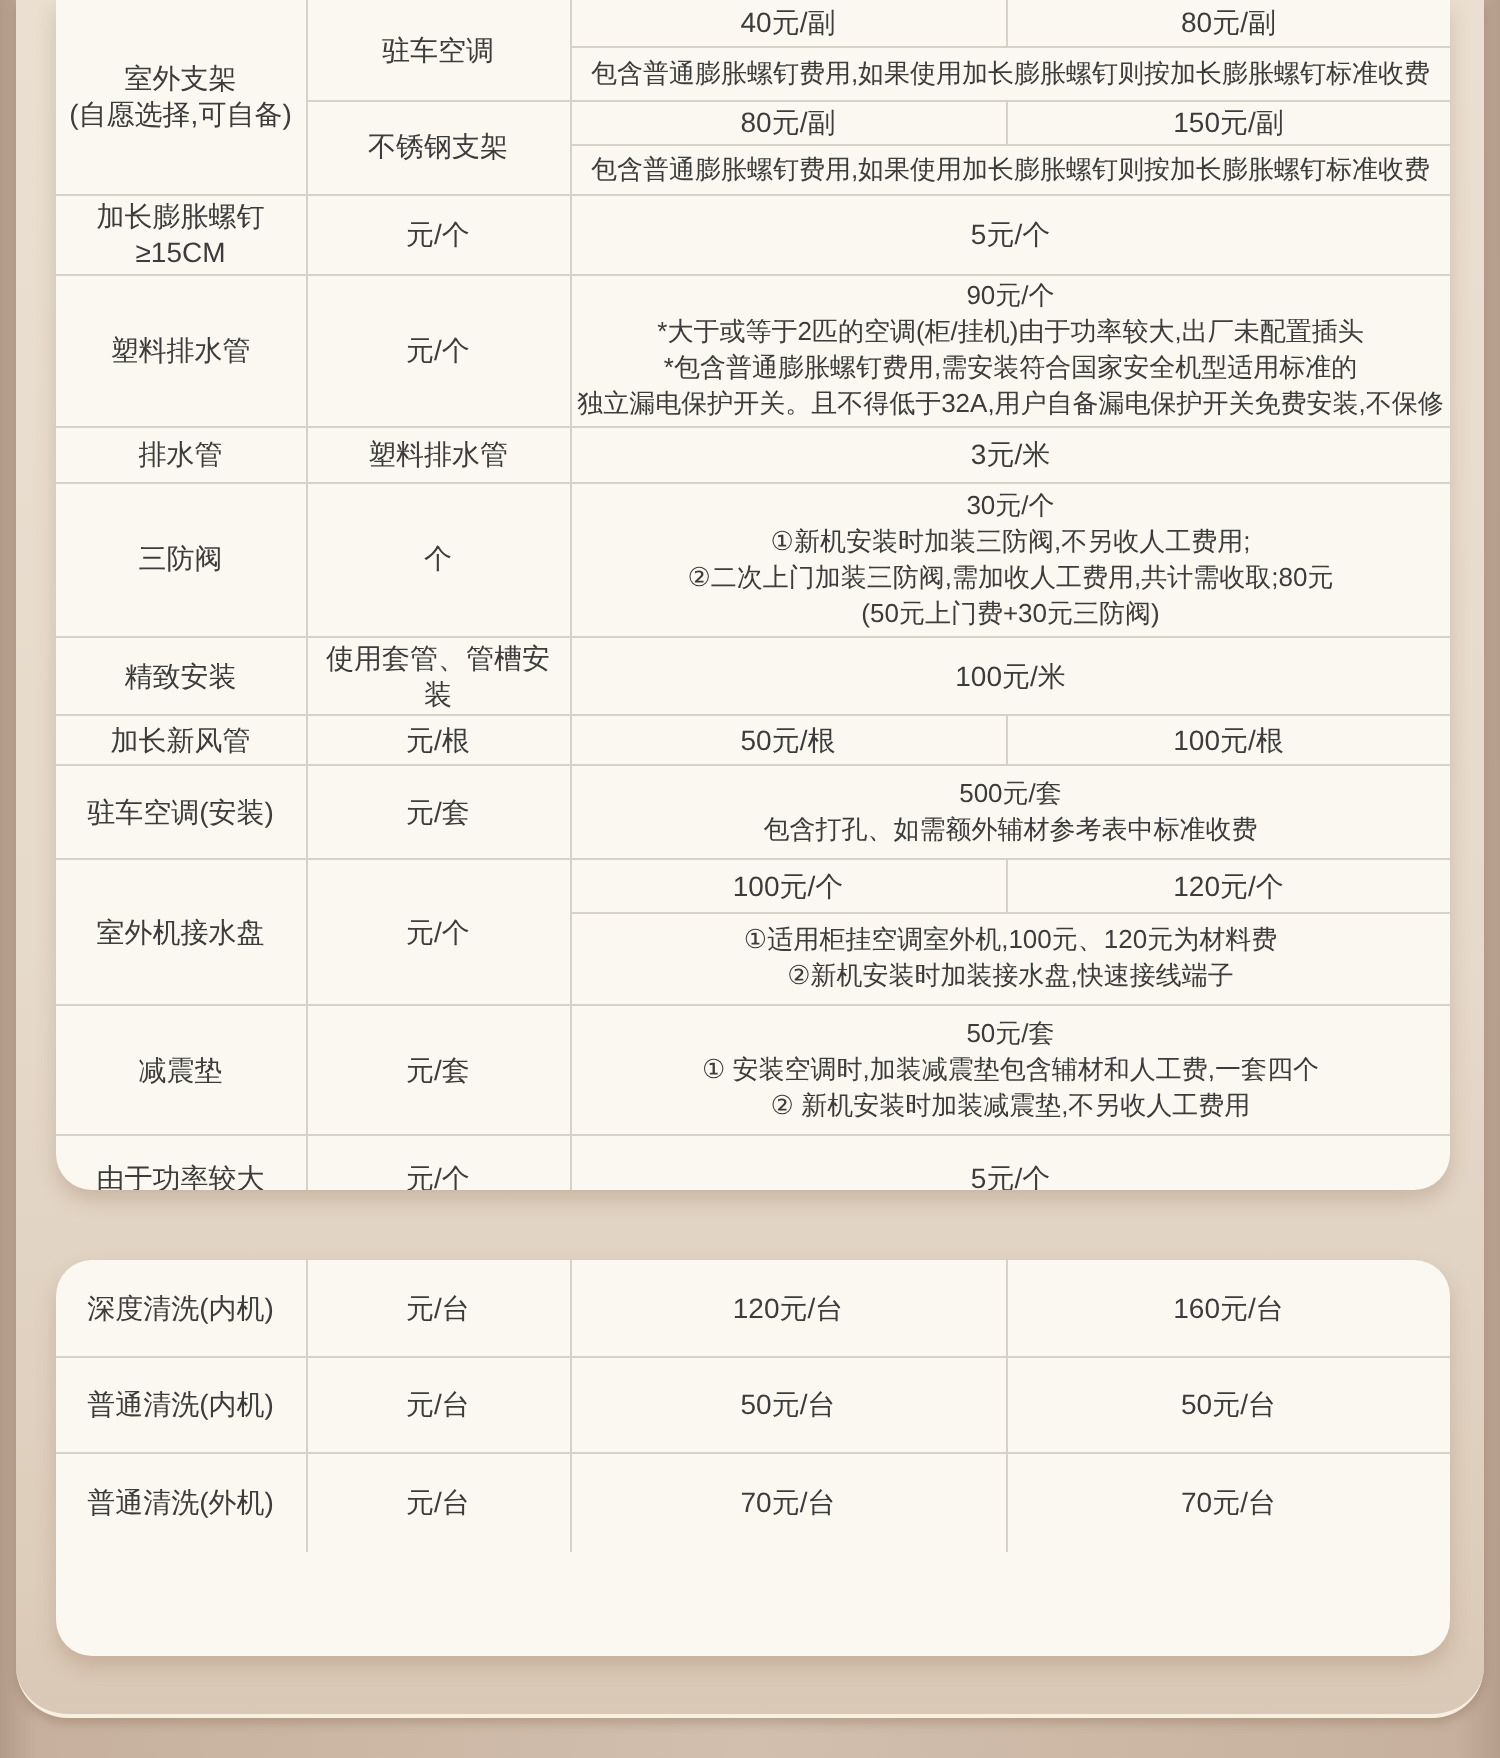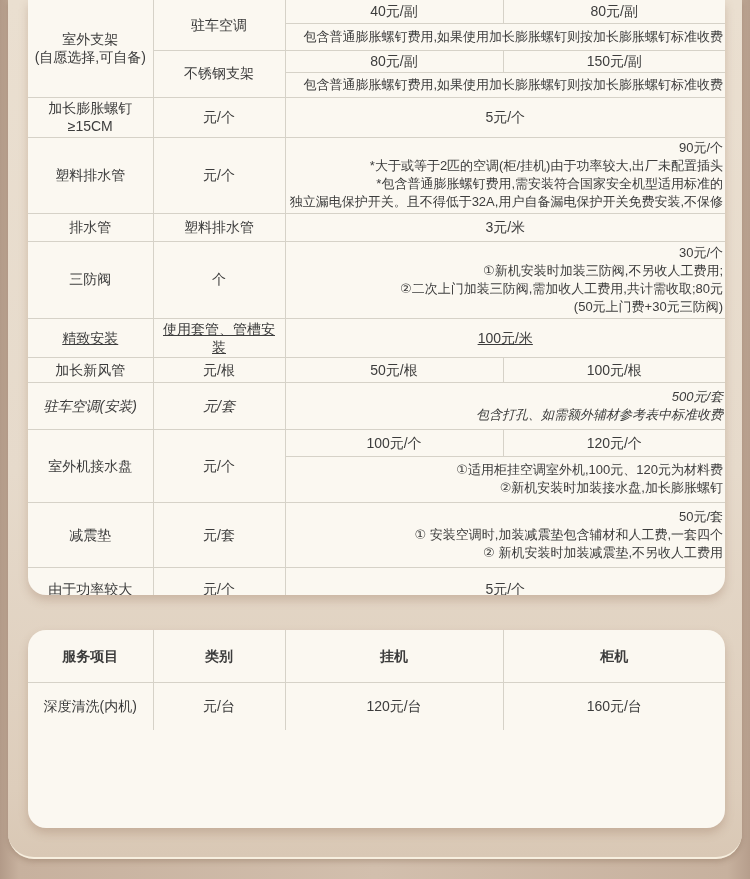--- a/index.html
+++ b/index.html
@@ -23,21 +23,21 @@
   .card1{top:0;height:595px;border-radius:0 0 18px 18px;overflow:hidden;}
   .card2{top:630px;height:198px;border-radius:18px;overflow:hidden;}
   table{
     width:697px;border-collapse:collapse;border-style:hidden;
     table-layout:fixed;background:transparent;
   }
   td{
     border:1px solid #d6d2c8;text-align:center;vertical-align:middle;
     font-size:14px;line-height:1.3;padding:1px 4px;color:#3c3c3c;
   }
-  td.note{font-size:13px;line-height:18px;padding:1px 2px;text-align:right;}
+  td.note{font-size:13px;line-height:18px;padding:1px 2px;}
   td.hdr{font-weight:bold;font-size:15.5px;}
   .card2 td{font-size:14px;}
 </style>
 </head>
 <body>
 
 <div class="panel">
 
   <div class="card card1">
     <table>
@@ -128,21 +128,21 @@
             <td>
               <div>个</div>
             </td>
             <td colspan="2" class="note">
               <div>30元/个</div>
               <div>①新机安装时加装三防阀,不另收人工费用;</div>
               <div>②二次上门加装三防阀,需加收人工费用,共计需收取;80元</div>
               <div>(50元上门费+30元三防阀)</div>
             </td>
           </tr>
-          <tr style="height: 25px; text-decoration: underline;">
+          <tr style="height: 25px;">
             <td>
               <div>精致安装</div>
             </td>
             <td>
               <div>使用套管、管槽安装</div>
             </td>
             <td colspan="2">
               <div>100元/米</div>
             </td>
           </tr>
@@ -153,21 +153,21 @@
             <td>
               <div>元/根</div>
             </td>
             <td>
               <div>50元/根</div>
             </td>
             <td>
               <div>100元/根</div>
             </td>
           </tr>
-          <tr style="height: 47px; font-style: italic;">
+          <tr style="height: 47px;">
             <td>
               <div>驻车空调(安装)</div>
             </td>
             <td>
               <div>元/套</div>
             </td>
             <td colspan="2" class="note">
               <div>500元/套</div>
               <div>包含打孔、如需额外辅材参考表中标准收费</div>
             </td>
@@ -182,21 +182,21 @@
             <td>
               <div>100元/个</div>
             </td>
             <td>
               <div>120元/个</div>
             </td>
           </tr>
           <tr style="height: 46px; padding-left: 45px;">
             <td colspan="2" class="note">
               <div>①适用柜挂空调室外机,100元、120元为材料费</div>
-              <div>②新机安装时加装接水盘,加长膨胀螺钉</div>
+              <div>②新机安装时加装接水盘,快速接线端子</div>
             </td>
           </tr>
           <tr style="height: 65px;">
             <td>
               <div>减震垫</div>
             </td>
             <td>
               <div>元/套</div>
             </td>
             <td colspan="2" class="note">
@@ -222,45 +222,59 @@
 
   <div class="card card2">
     <table>
       <colgroup>
         <col style="width:125px">
           <col style="width:132px">
         <col style="width:218px">
           <col style="width:222px">
       </colgroup>
       <tbody id="cleaning-table-body">
-          <tr style="height: 52px;">
-            <td class="hdr">
-              <div>服务项目</div>
-            </td>
-            <td class="hdr">
-              <div>类别</div>
-            </td>
-            <td class="hdr">
-              <div>挂机</div>
-            </td>
-            <td class="hdr">
-              <div>柜机</div>
-            </td>
-          </tr>
           <tr style="height: 48px;">
             <td>
               <div>深度清洗(内机)</div>
             </td>
             <td>
               <div>元/台</div>
             </td>
             <td>
               <div>120元/台</div>
             </td>
             <td>
               <div>160元/台</div>
+            </td>
+          </tr>
+          <tr style="height: 48px;">
+            <td>
+              <div>普通清洗(内机)</div>
+            </td>
+            <td>
+              <div>元/台</div>
+            </td>
+            <td>
+              <div>50元/台</div>
+            </td>
+            <td>
+              <div>50元/台</div>
+            </td>
+          </tr>
+          <tr style="height: 50px;">
+            <td>
+              <div>普通清洗(外机)</div>
+            </td>
+            <td>
+              <div>元/台</div>
+            </td>
+            <td>
+              <div>70元/台</div>
+            </td>
+            <td>
+              <div>70元/台</div>
             </td>
           </tr>
         </tbody>
     </table>
   </div>
 
 </div>
 
 </body></html>

